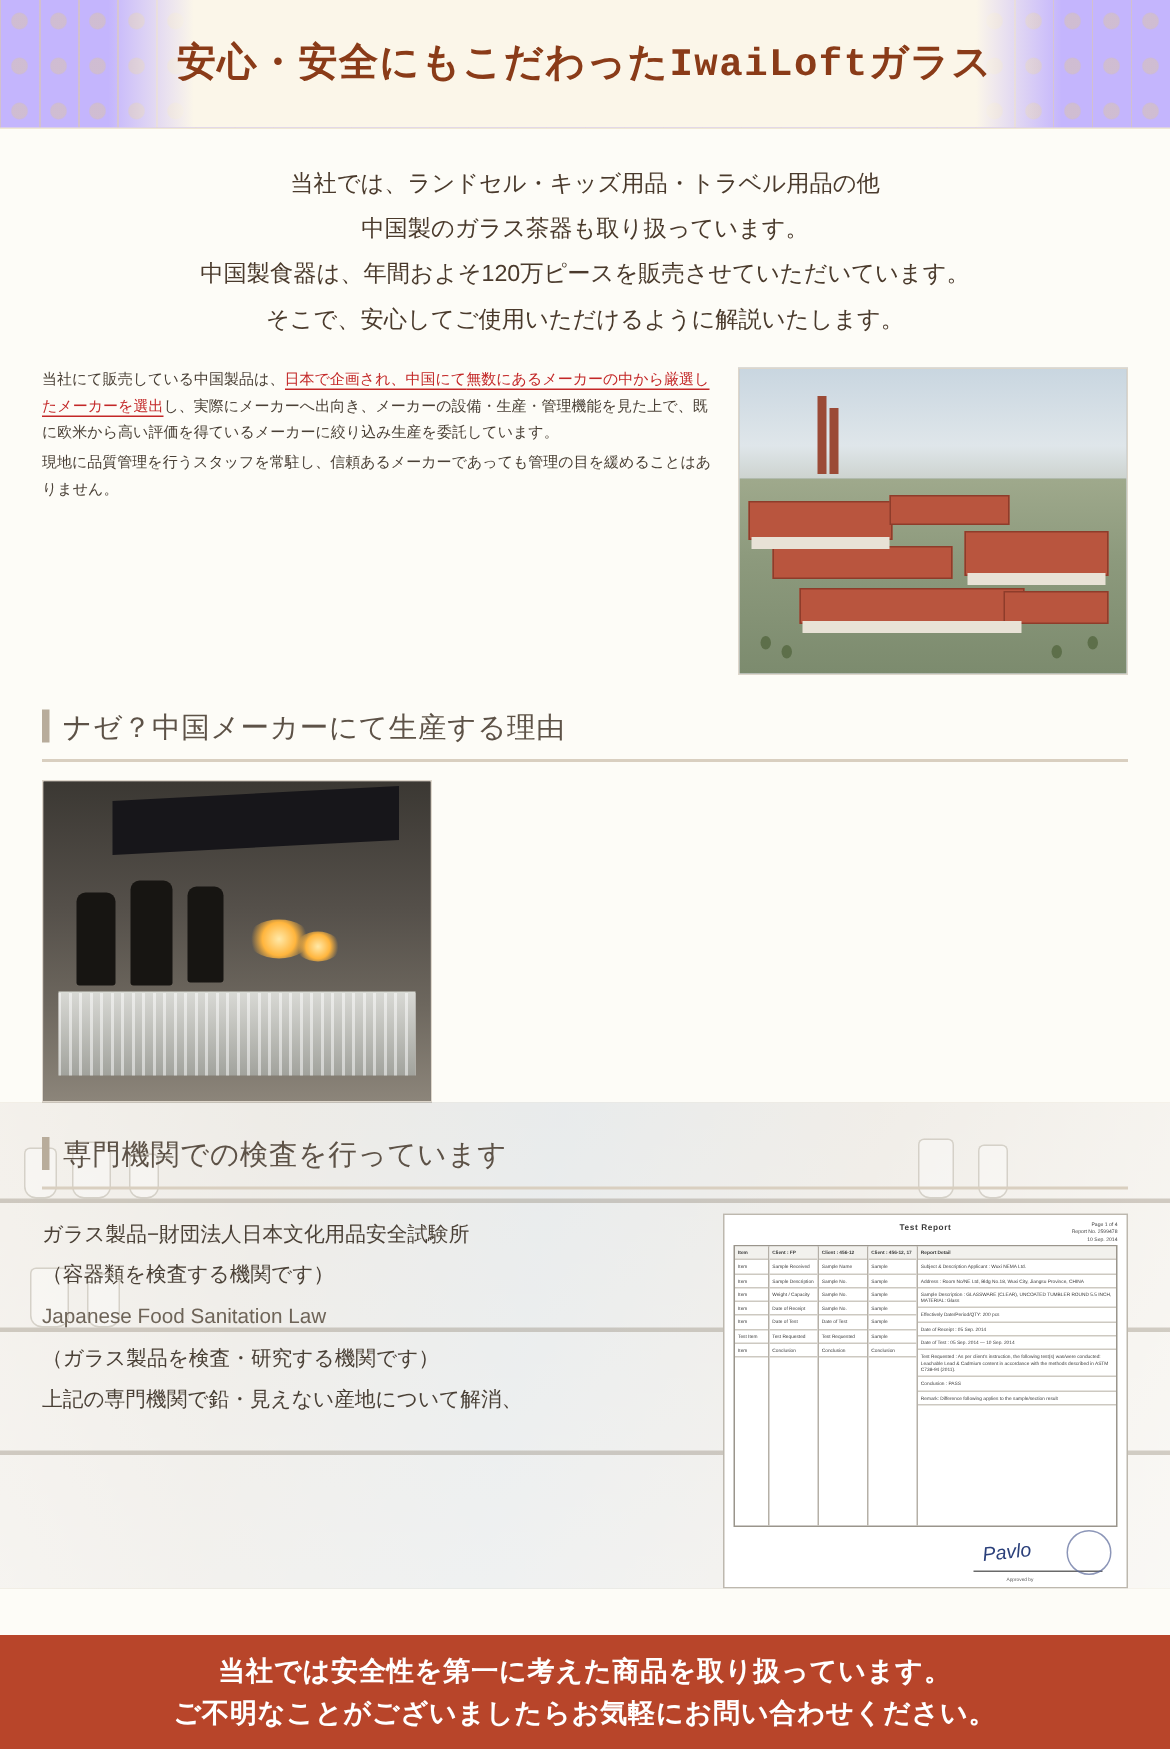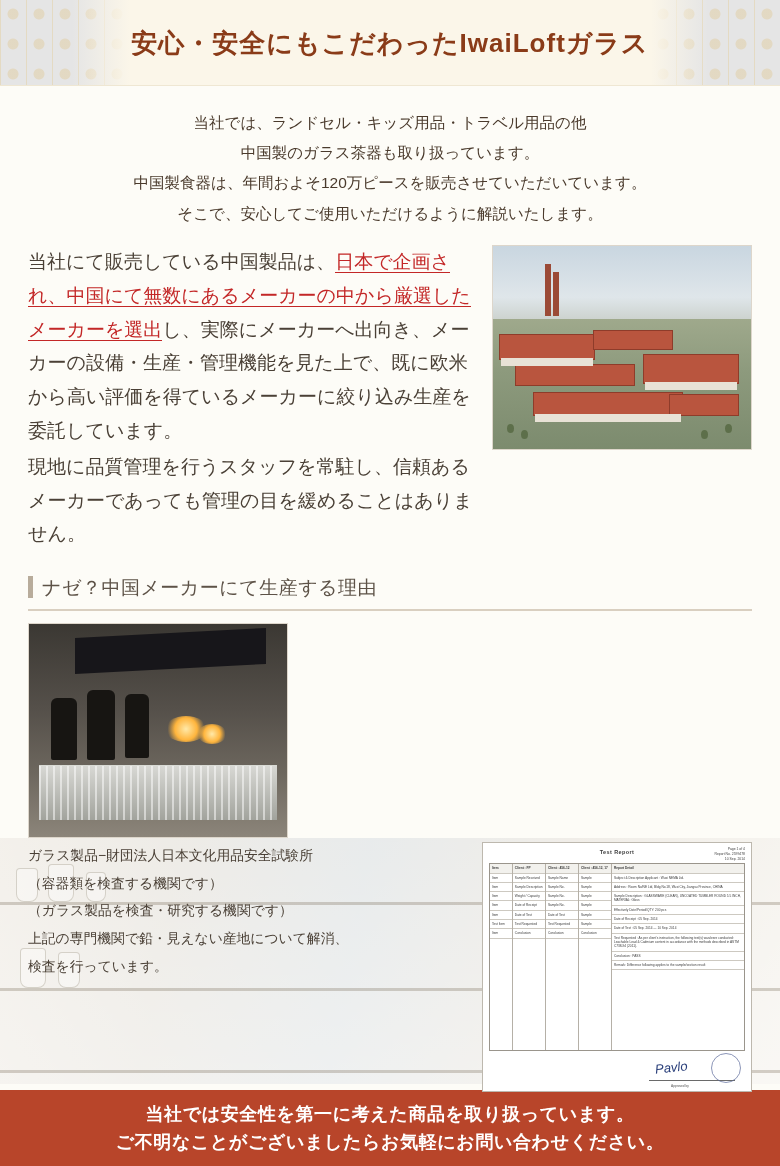--- a/index.html
+++ b/index.html
@@ -15,23 +15,24 @@
     position: relative;
     width: 780px;
     height: 1166px;
     background: #fdfcf7;
   }
 
   
   .header {
     position: relative;
     height: 86px;
-    background: #e5e5e5;
+    background: #c4b5fd;
     border-bottom: 1px solid #efe7d3;
     overflow: hidden;
+    font-family: Liberation Mono, monospace;
   }
   .header-pattern {
     position: absolute;
     top: 0; left: 0;
     width: 100%;
     height: 100%;
     background-image:
       repeating-linear-gradient(90deg,
         rgba(226,206,160,0.55) 0px,
         rgba(226,206,160,0.55) 1px,
@@ -90,21 +91,21 @@
     position: absolute;
     left: 0; top: 7px;
     width: 5px; height: 22px;
     background: #b8ac9b;
   }
 
   
   .row { display: flex; gap: 16px; align-items: flex-start; }
   .col-text {
     flex: 1 1 auto;
-    font-size: 19px;
+    font-size: 10px;
     line-height: 1.78;
     color: #4a4036;
   }
   .col-text p { margin-bottom: 2px; }
   .hl-u { color: #c32727; border-bottom: 1px solid #c32727; }
   .note-red { color: #c0392b; }
 
   .photo {
     flex: 0 0 auto;
     position: relative;
@@ -355,28 +356,29 @@
       <div class="sec3-jar" style="left:16px;top:30px;width:22px;height:34px;"></div>
       <div class="sec3-jar" style="left:48px;top:26px;width:26px;height:38px;"></div>
       <div class="sec3-jar" style="left:86px;top:34px;width:20px;height:30px;"></div>
       <div class="sec3-jar" style="left:20px;top:110px;width:26px;height:40px;"></div>
       <div class="sec3-jar" style="left:58px;top:114px;width:22px;height:36px;"></div>
       <div class="sec3-jar" style="left:612px;top:24px;width:24px;height:40px;"></div>
       <div class="sec3-jar" style="left:652px;top:28px;width:20px;height:36px;"></div>
     </div>
 
     <div class="sec3-inner section">
+      <div class="sec-head">専門機関での検査を行っています</div>
 
       <div class="sec3-body">
         <div class="sec3-text">
           <div>ガラス製品−財団法人日本文化用品安全試験所</div>
           <div>（容器類を検査する機関です）</div>
+          <div class="muted">Japanese Food Sanitation Law</div>
           <div>（ガラス製品を検査・研究する機関です）</div>
           <div>上記の専門機関で鉛・見えない産地について解消、</div>
-          <div>検査を行っています。</div>
         </div>
 
         <div class="report">
           <div class="rpt-title">Test Report</div>
           <div class="rpt-meta">
             <div>Page 1 of 4</div>
             <div>Report No. 2599478</div>
             <div>10 Sep. 2014</div>
           </div>
 

